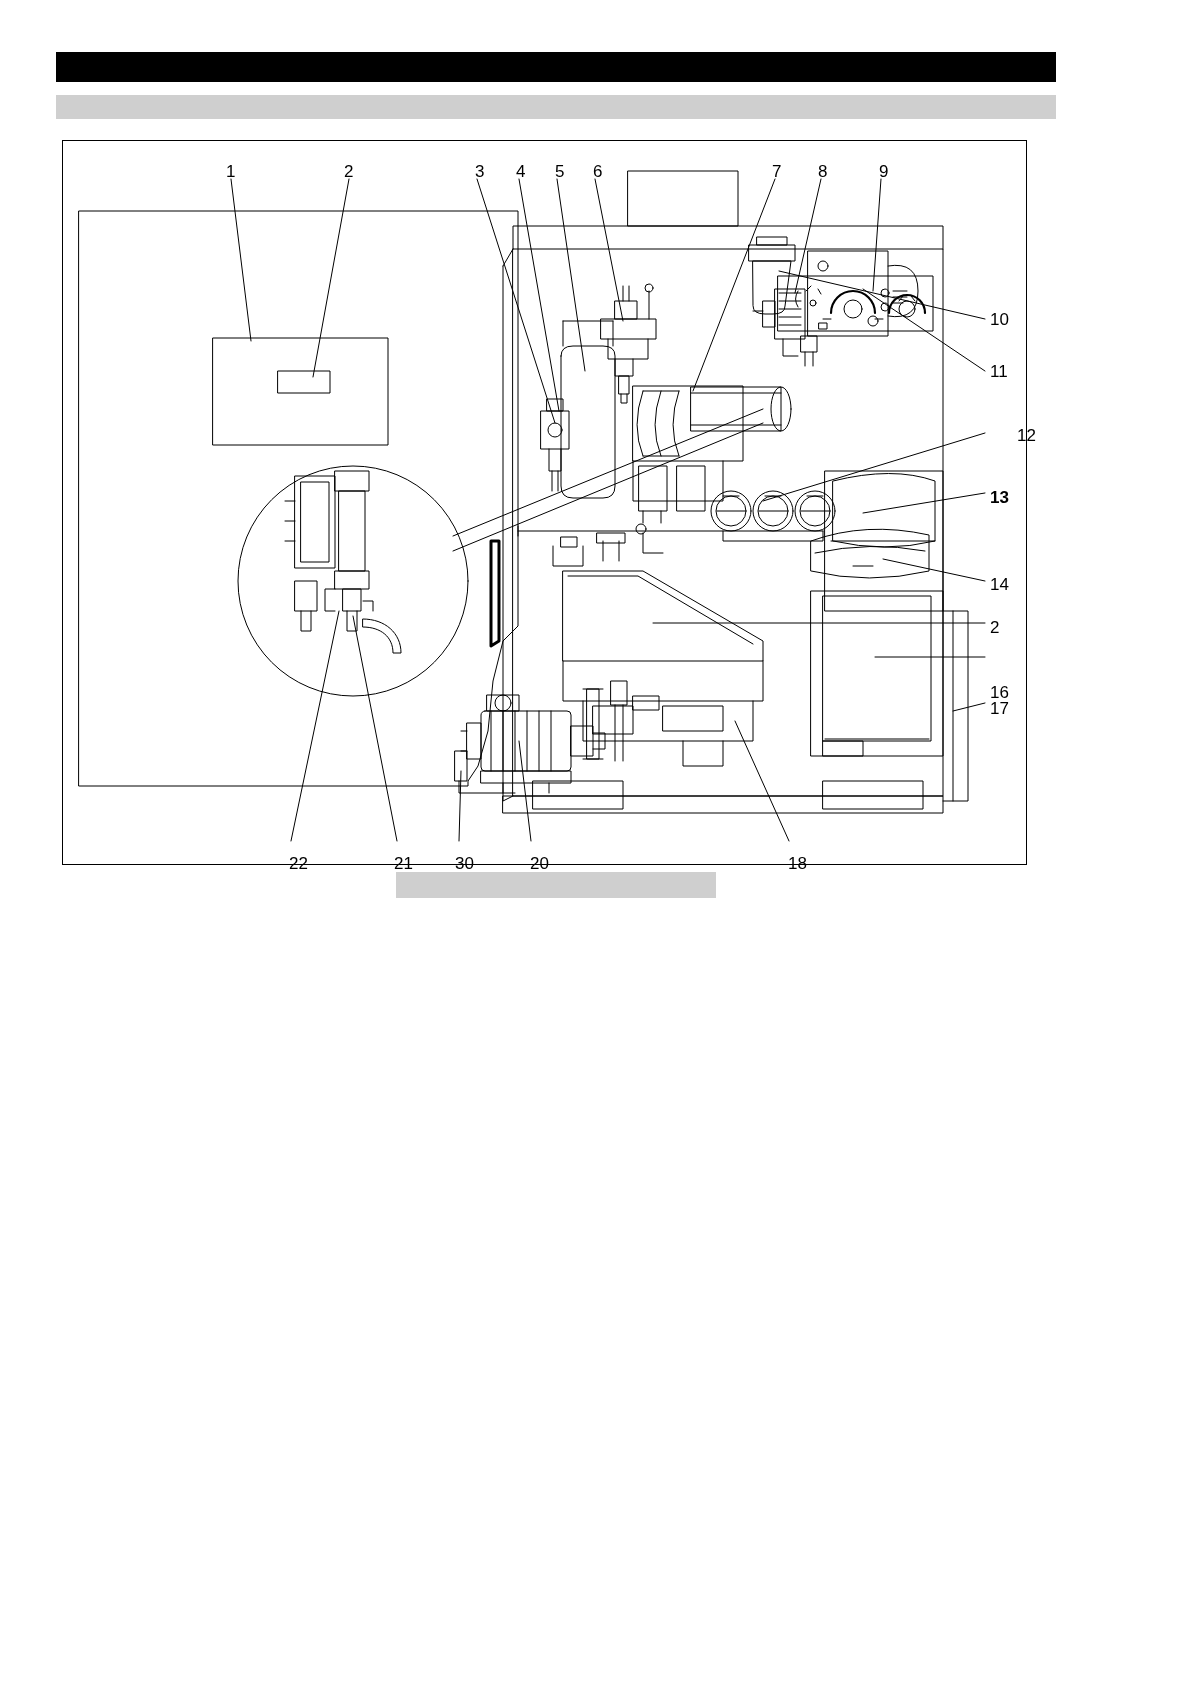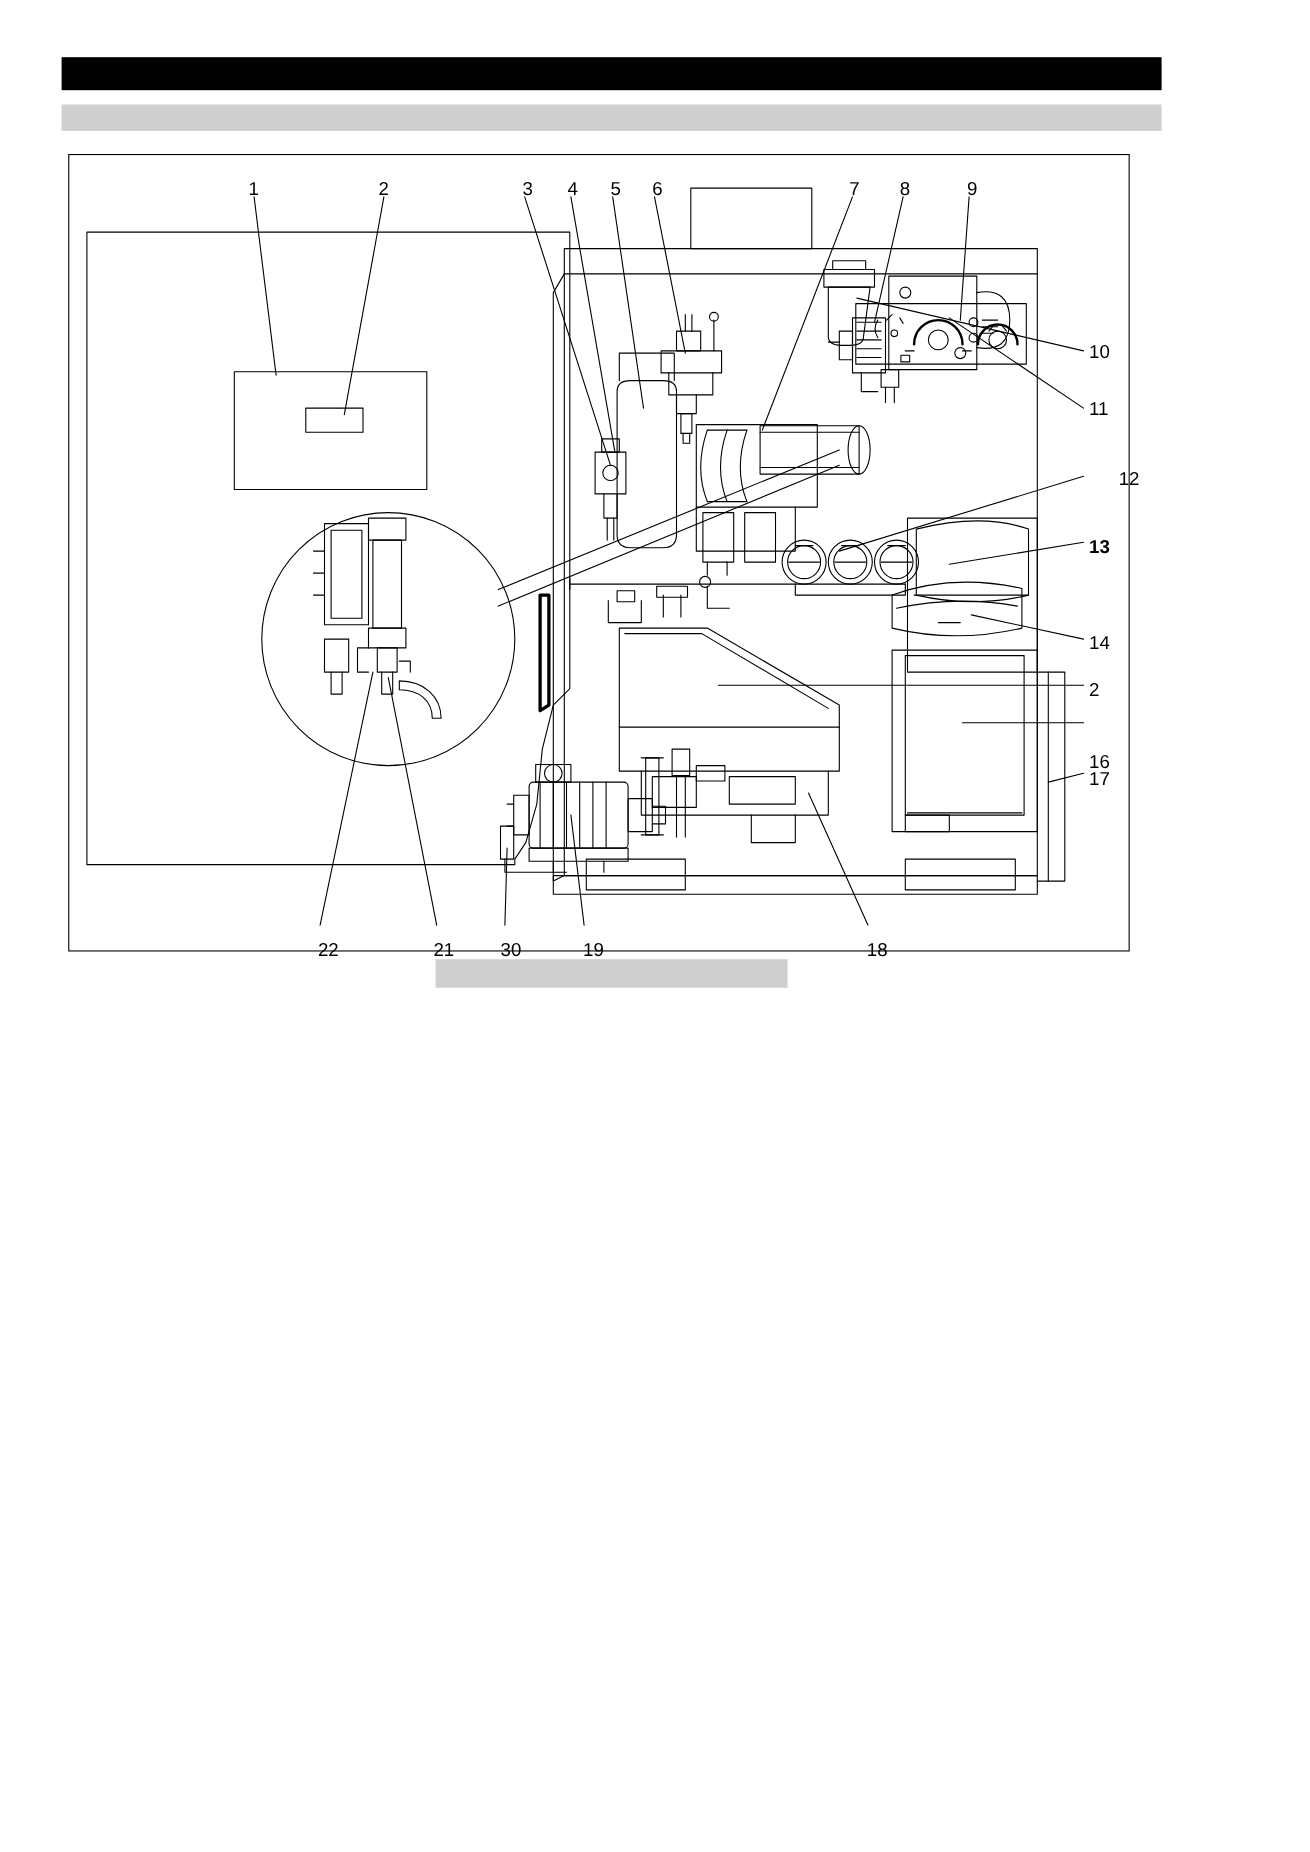--- a/index.html
+++ b/index.html
@@ -327,19 +327,19 @@
     <div class="callout" style="left: 879px; top: 163px;">9</div>
     <div class="callout" style="left: 990px; top: 311px;">10</div>
     <div class="callout" style="left: 990px; top: 363px;">11</div>
     <div class="callout" style="left: 990px; top: 427px; margin-left: 27px;">12</div>
     <div class="callout" style="left: 990px; top: 489px; font-weight: bold;">13</div>
     <div class="callout" style="left: 990px; top: 576px;">14</div>
     <div class="callout" style="left: 990px; top: 619px;">2</div>
     <div class="callout" style="left: 990px; top: 684px;">16</div>
     <div class="callout" style="left: 990px; top: 700px; text-align: center;">17</div>
     <div class="callout" style="left: 788px; top: 855px;">18</div>
-    <div class="callout" style="left: 530px; top: 855px;">19</div>
+    <div class="callout" style="left: 530px; top: 855px;">20</div>
     <div class="callout" style="left: 455px; top: 855px;">30</div>
     <div class="callout" style="left: 394px; top: 855px;">21</div>
     <div class="callout" style="left: 289px; top: 855px;">22</div>
   </div>
 
 <div class="bottom-grey-bar"></div>
 
 </body></html>

